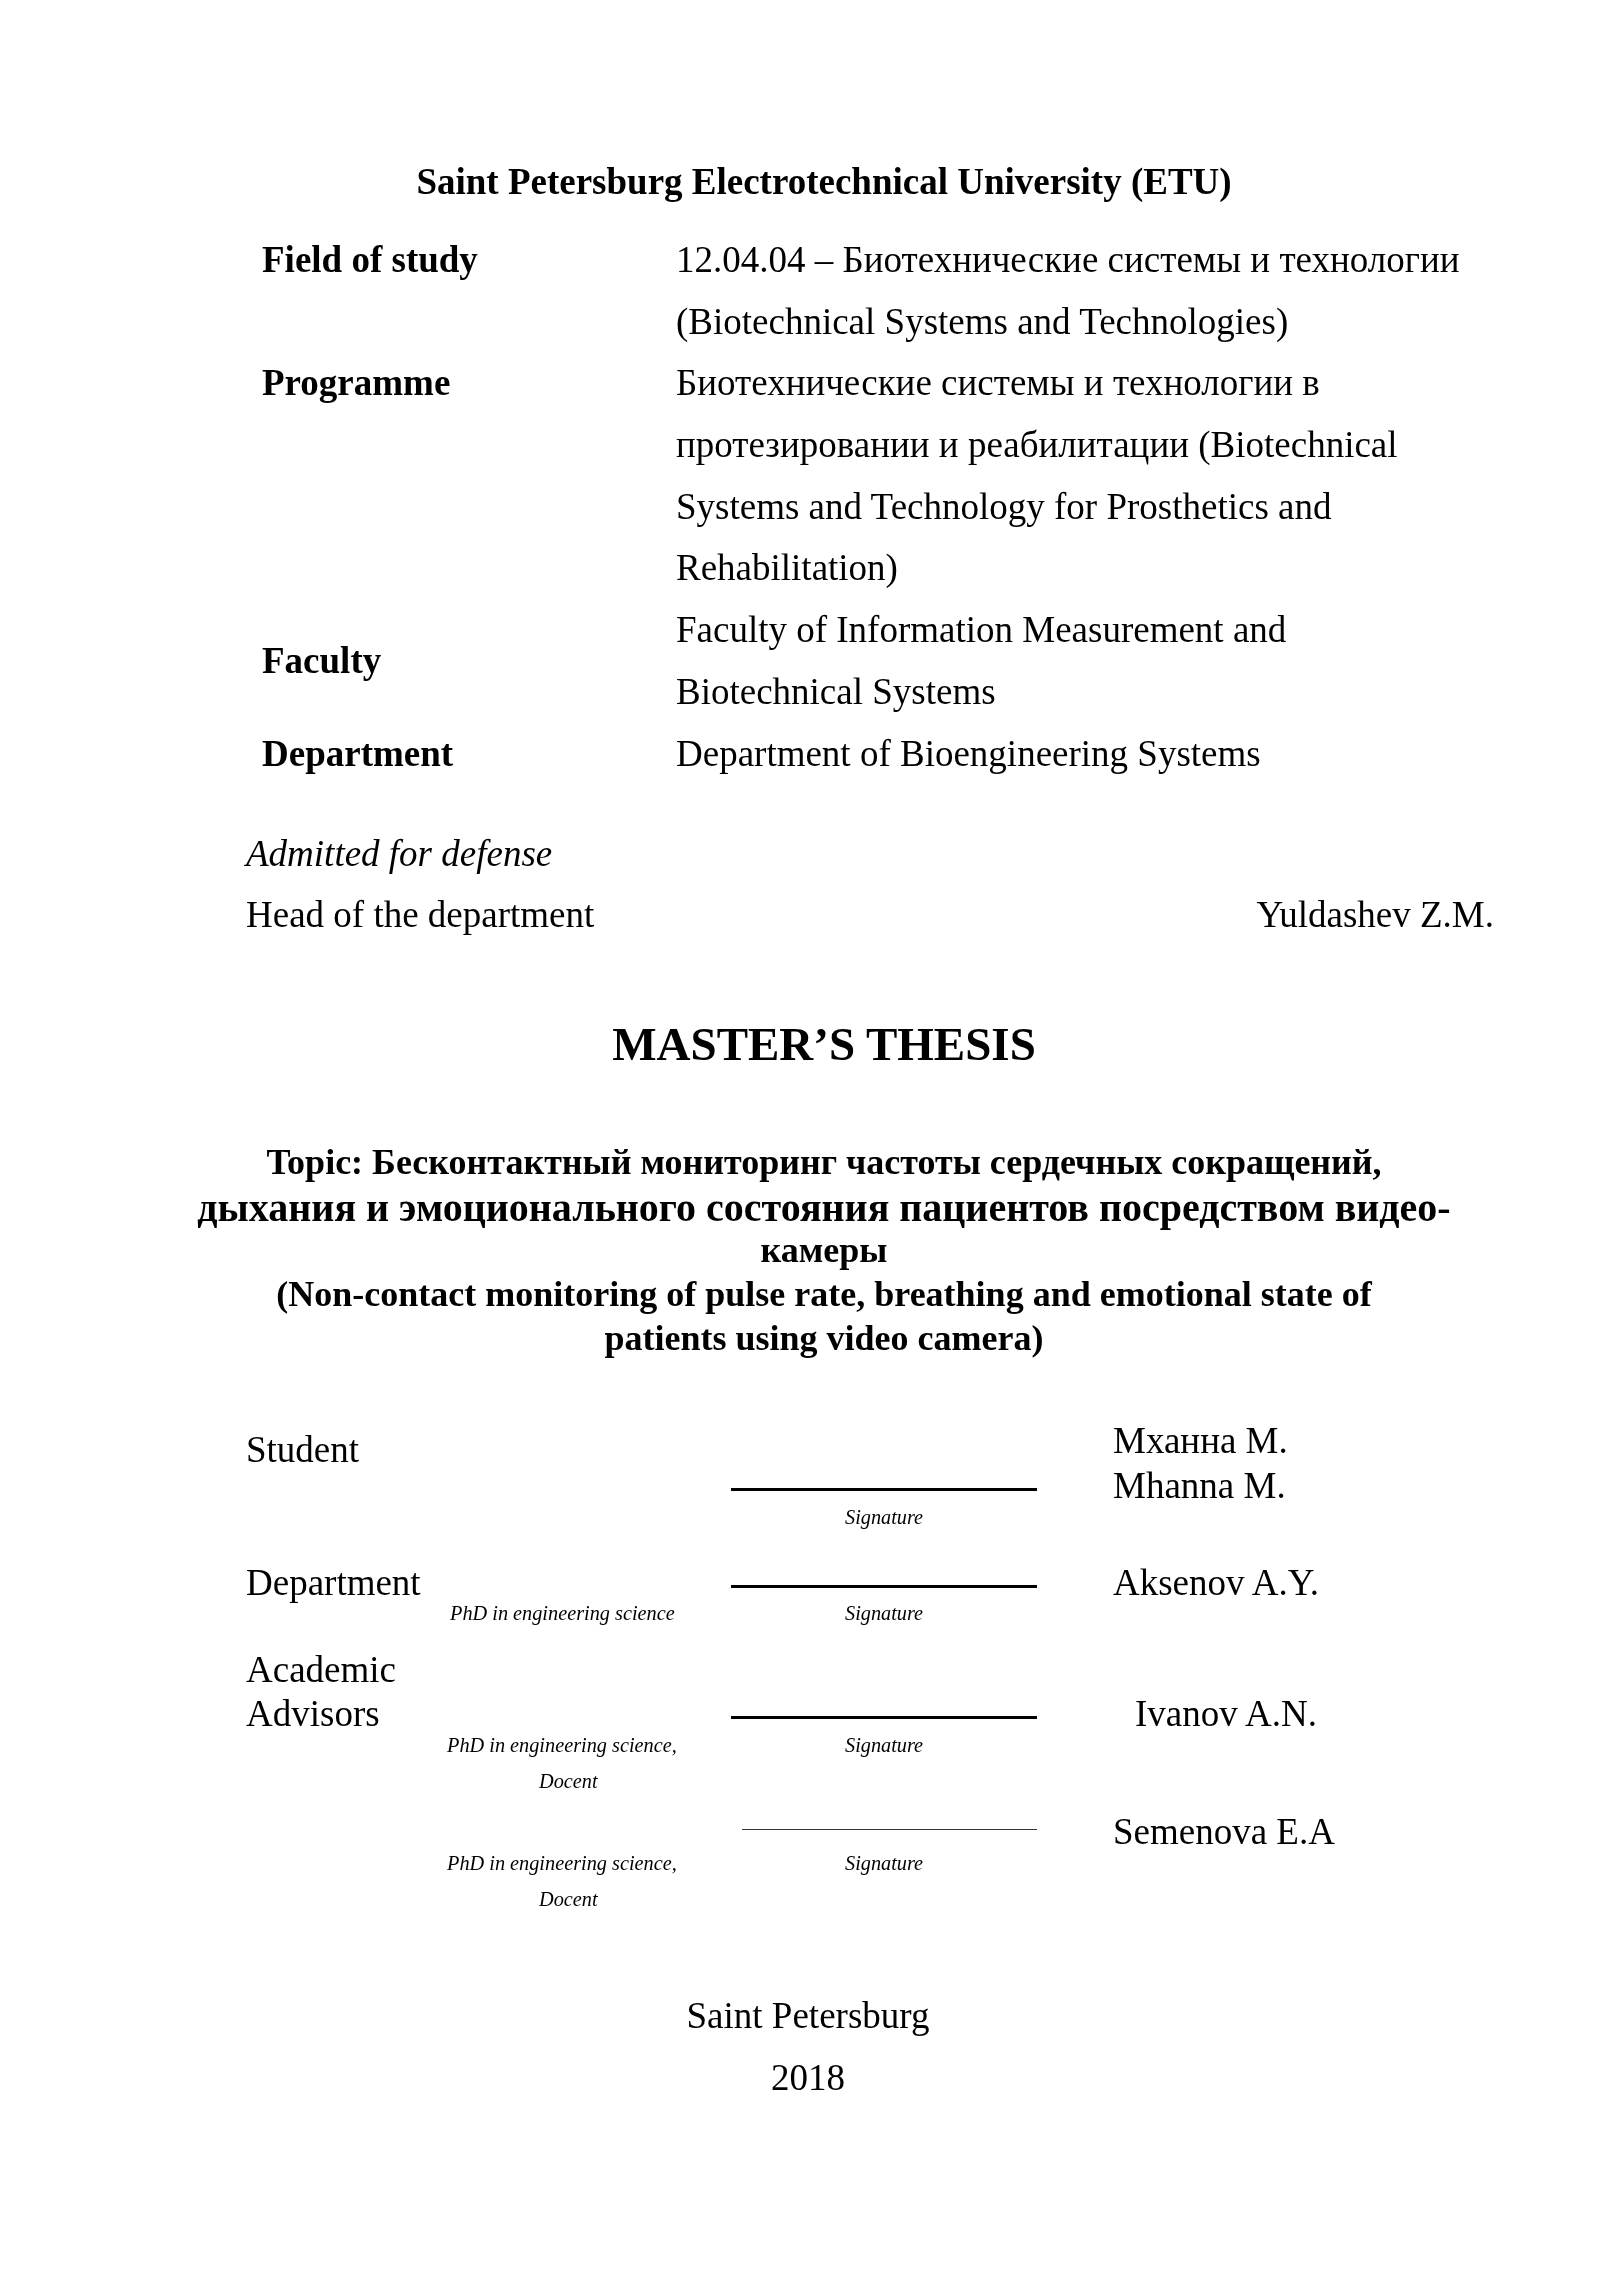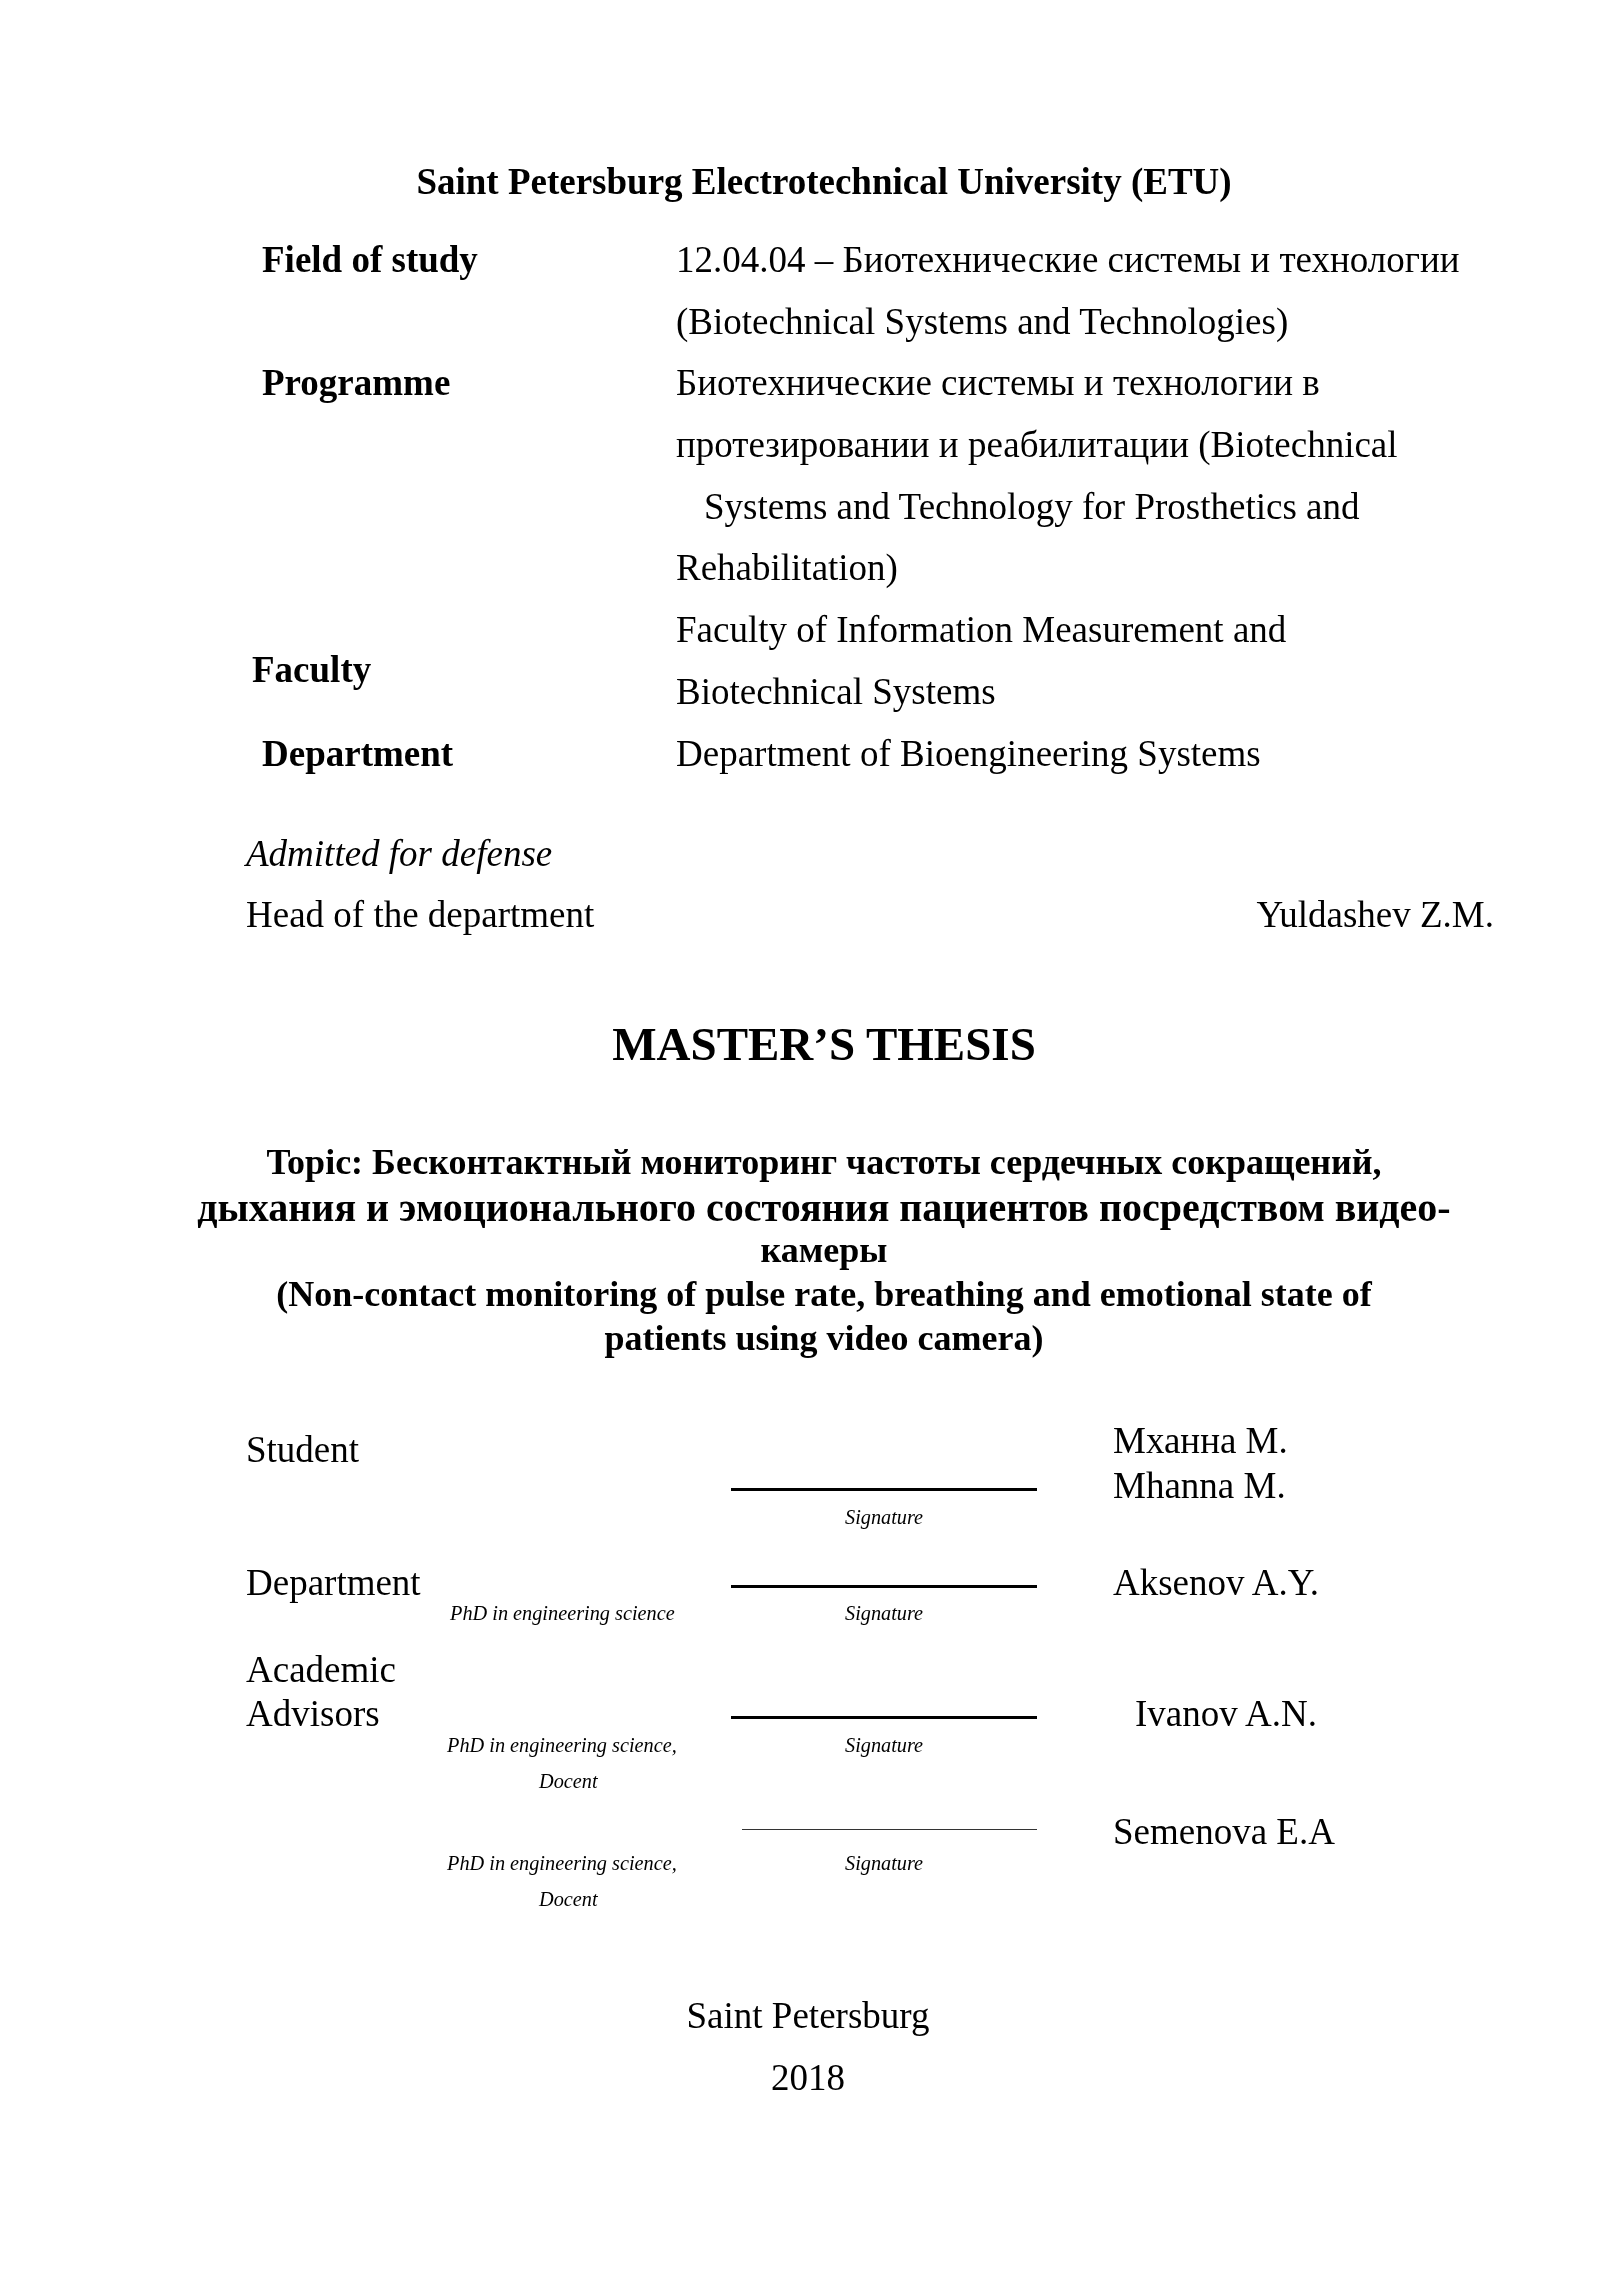--- a/index.html
+++ b/index.html
@@ -19,24 +19,24 @@
 
 <div class="abs center reg bold" style="top:163px;">Saint Petersburg Electrotechnical University (ETU)</div>
 
 <div class="abs reg bold" style="left:246px; top:241px;">Field of study</div>
 <div class="abs reg" style="left:676px; top:241px;">12.04.04 – Биотехнические системы и технологии</div>
 <div class="abs reg" style="left:676px; top:303px;">(Biotechnical Systems and Technologies)</div>
 
 <div class="abs reg bold" style="left:246px; top:364px;">Programme</div>
 <div class="abs reg" style="left:676px; top:364px;">Биотехнические системы и технологии в</div>
 <div class="abs reg" style="left:676px; top:426px;">протезировании и реабилитации (Biotechnical</div>
-<div class="abs reg" style="left:676px; top:488px;margin-left:28px;">Systems and Technology for Prosthetics and</div>
+<div class="abs reg" style="left:676px; top:488px;">Systems and Technology for Prosthetics and</div>
 <div class="abs reg" style="left:676px; top:549px;">Rehabilitation)</div>
 
-<div class="abs reg bold" style="left:236px; top:642px;margin-top:9px;">Faculty</div>
+<div class="abs reg bold" style="left:246px; top:642px;">Faculty</div>
 <div class="abs reg" style="left:676px; top:611px;">Faculty of Information Measurement and</div>
 <div class="abs reg" style="left:676px; top:673px;">Biotechnical Systems</div>
 
 <div class="abs reg bold" style="left:246px; top:735px;">Department</div>
 <div class="abs reg" style="left:676px; top:735px;">Department of Bioengineering Systems</div>
 
 <div class="abs reg ital" style="left:246px; top:835px;">Admitted for defense</div>
 <div class="abs reg" style="left:246px; top:896px;">Head of the department</div>
 <div class="abs reg" style="right:122px; top:896px;">Yuldashev Z.M.</div>
 

